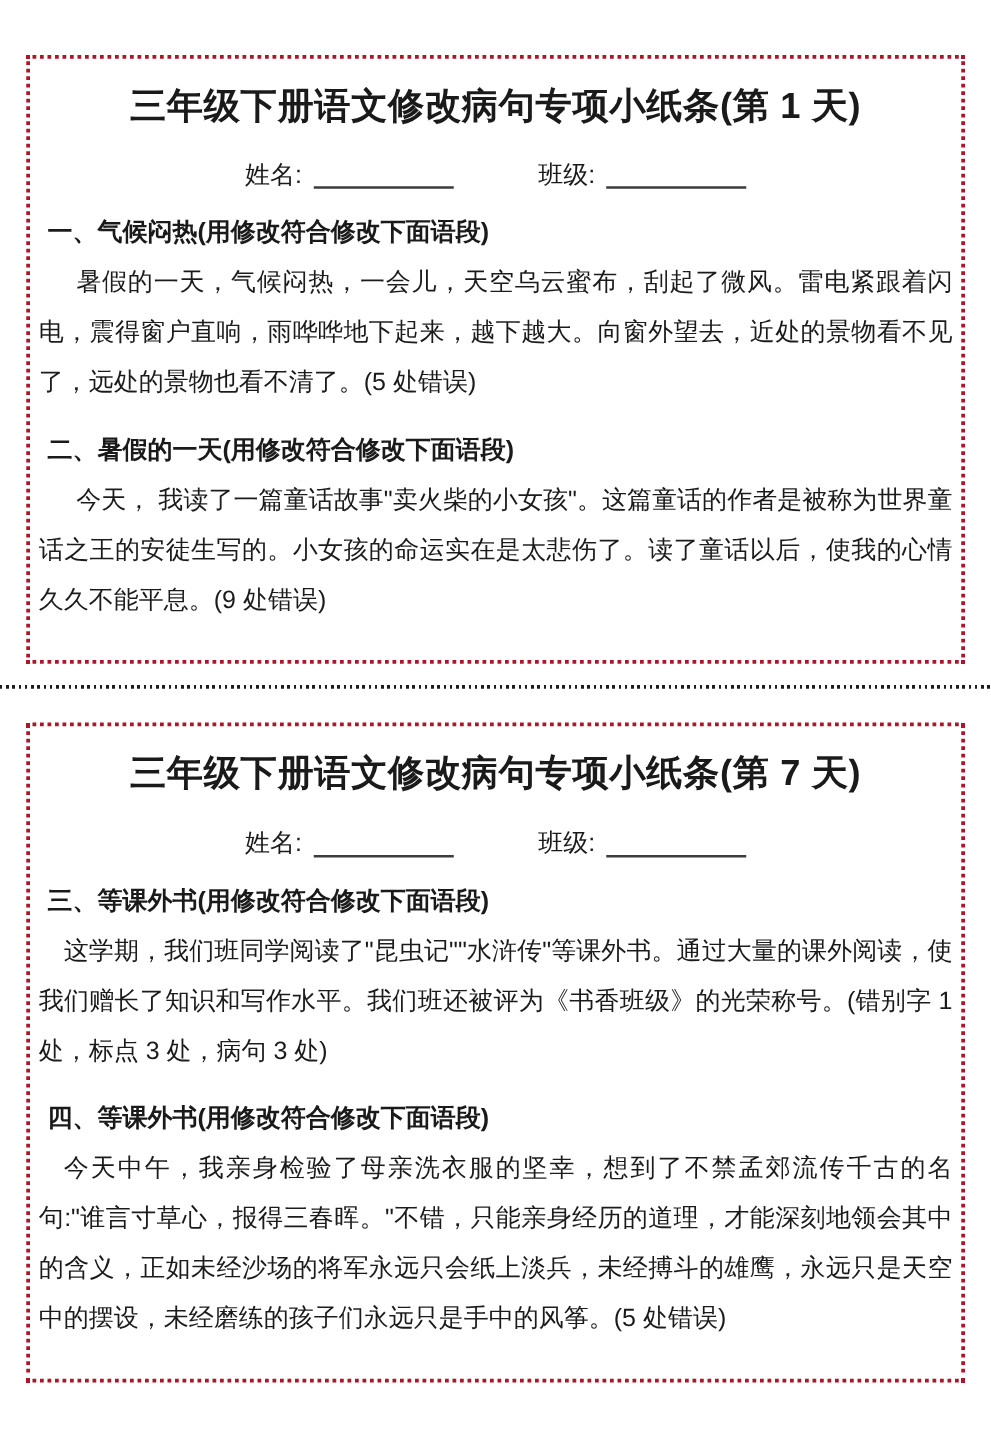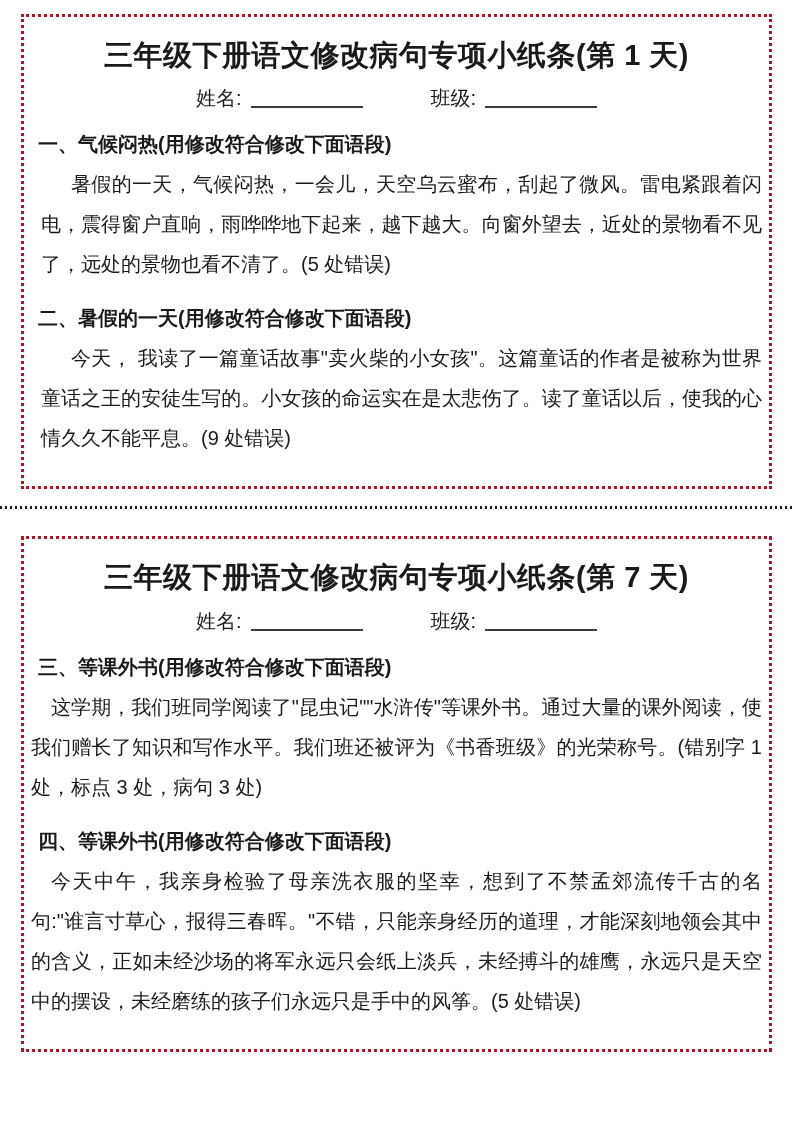--- a/index.html
+++ b/index.html
@@ -4,21 +4,21 @@
 <style>
   * { box-sizing: border-box; margin: 0; padding: 0; }
   html, body {
     width: 793px;
     background: #ffffff;
     font-family: "Liberation Sans", "DejaVu Sans", sans-serif;
     color: #1a1a1a;
   }
   body { height: 1148px; overflow: hidden; }
 
-  .page { padding-top: 14px; }
+  .page { padding-top: 44px; }
 
   .card {
     margin: 0 21px;
     border: 3px dotted #b01428;
     padding: 20px 7px 28px 7px;
   }
 
   .card-title {
     text-align: center;
     font-size: 29px;
@@ -28,21 +28,21 @@
   }
 
   .name-row {
     display: flex;
     justify-content: center;
     gap: 68px;
     margin-top: 13px;
     font-size: 20px;
     font-weight: 500;
   }
-  .field { display: flex; align-items: flex-start; }
+  .field { display: flex; align-items: center; margin-top: 12px; }
   .field-label { line-height: 24px; }
   .blank-line {
     display: inline-block;
     width: 112px;
     height: 22px;
     margin-left: 9px;
     border-bottom: 2px solid #3c3c3c;
   }
 
   .section-heading {
@@ -52,21 +52,21 @@
     padding-left: 7px;
     line-height: 30px;
   }
 
   .exercise-paragraph {
     font-size: 20px;
     line-height: 40px;
     text-align: justify;
     color: #1b1b1b;
   }
-  .card-day1 .exercise-paragraph { text-indent: 1.5em; margin-left: 10px; }
+  .card-day1 .exercise-paragraph { text-indent: 1.5em; }
   .card-day2 .exercise-paragraph { text-indent: 1em; }
 
   .cut-divider {
     width: 793px;
     height: 3px;
     margin: 17px 0 27px 0;
     background: repeating-linear-gradient(90deg, #1c1c1c 0 2px, transparent 2px 5px);
   }
 </style>
 </head>

